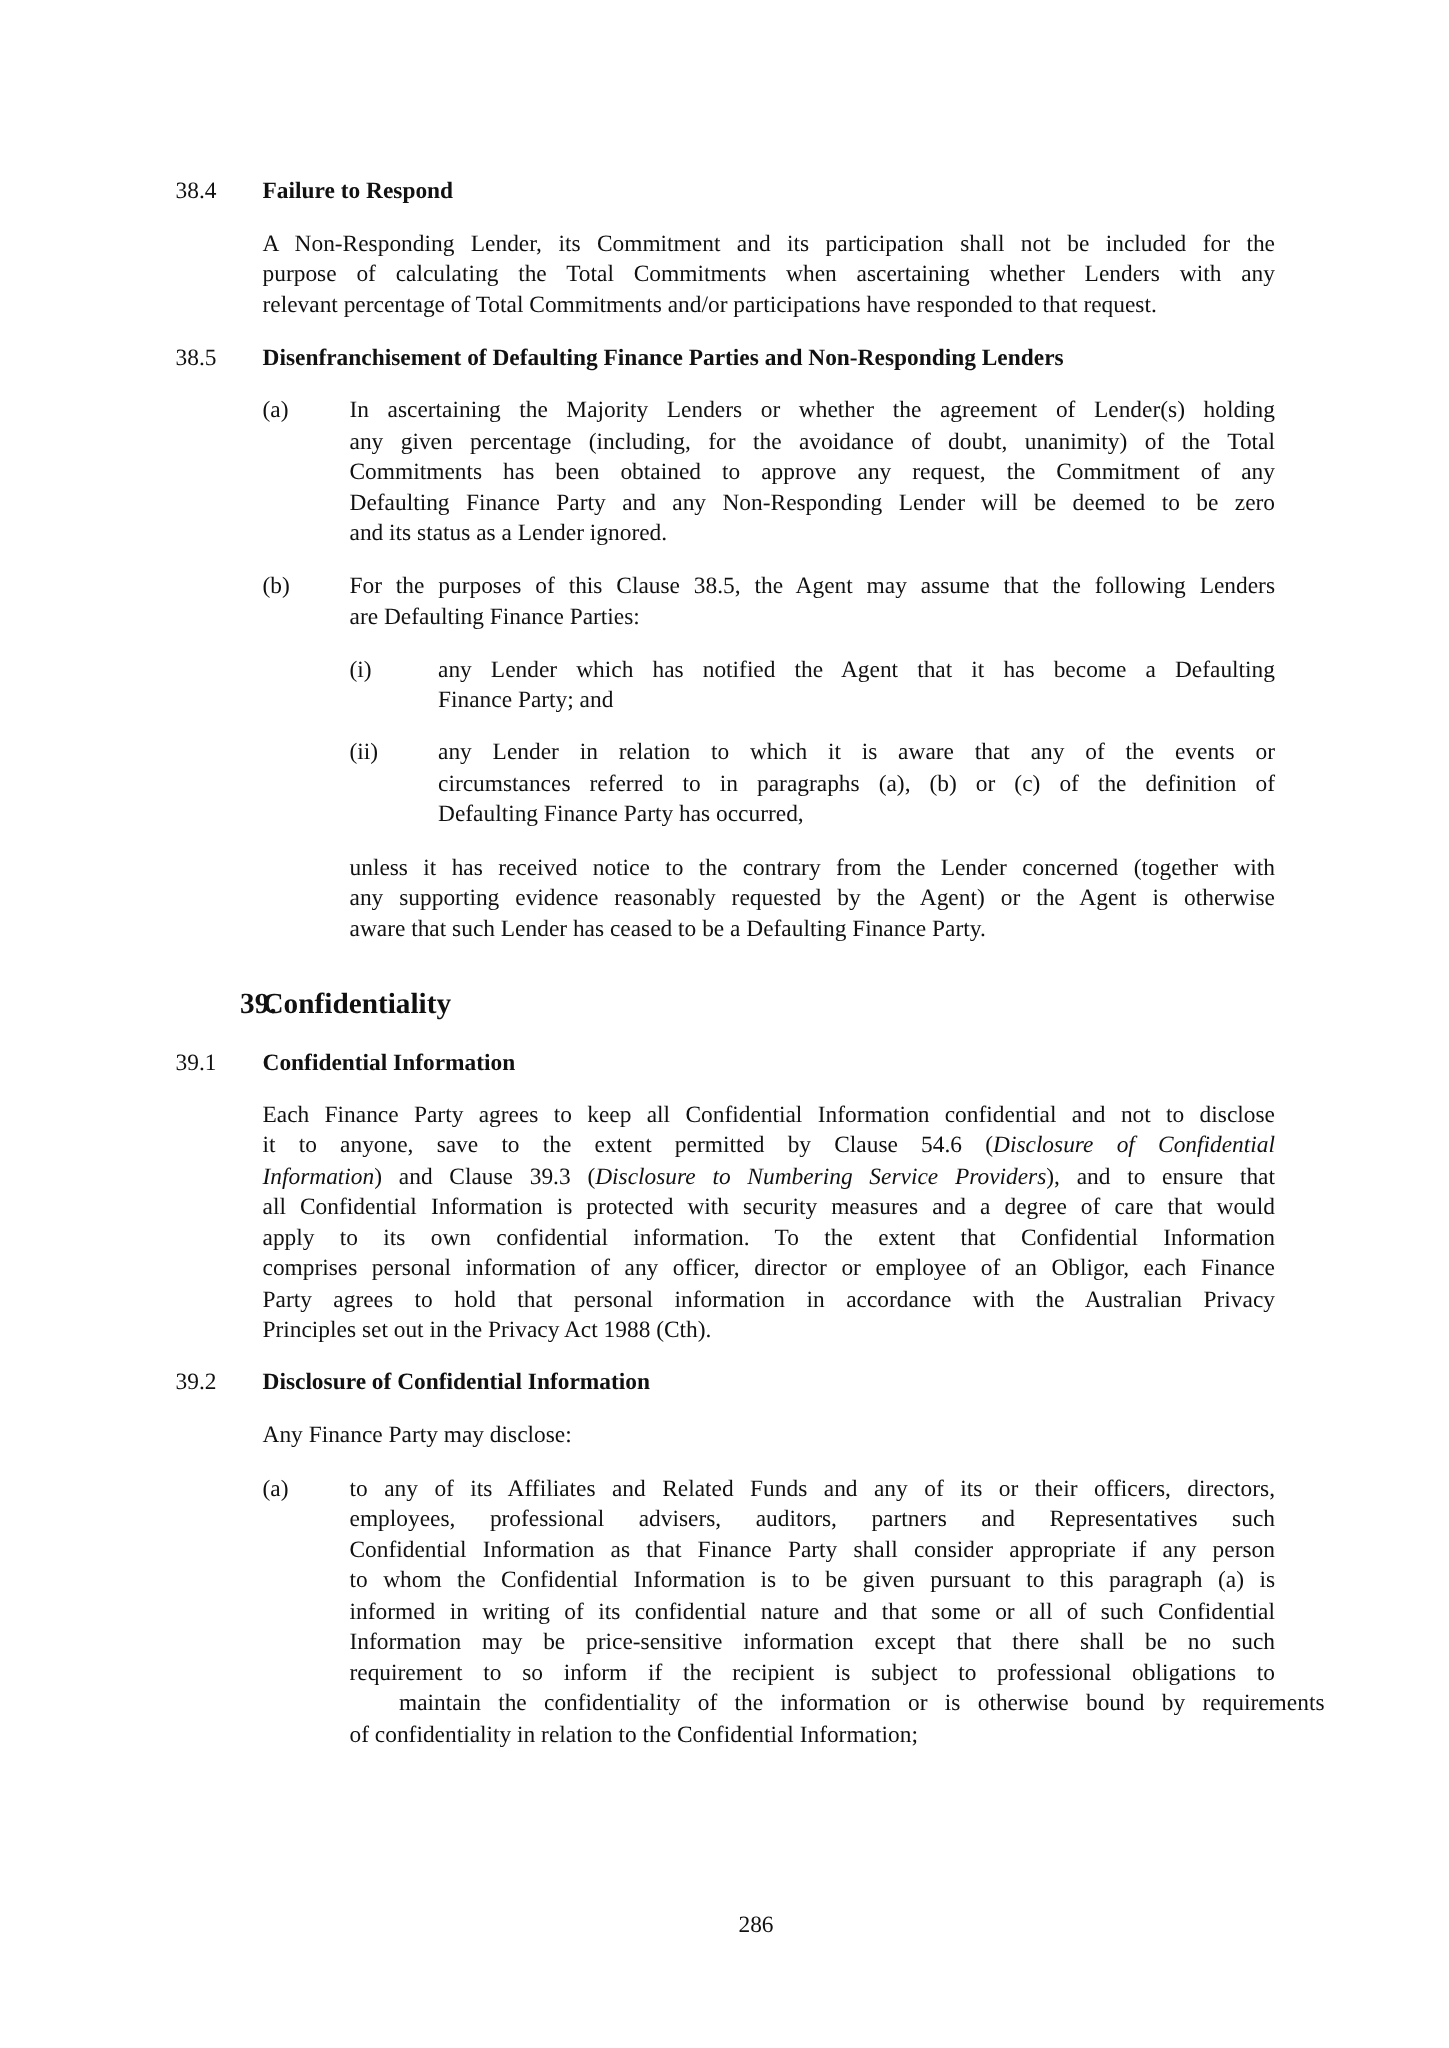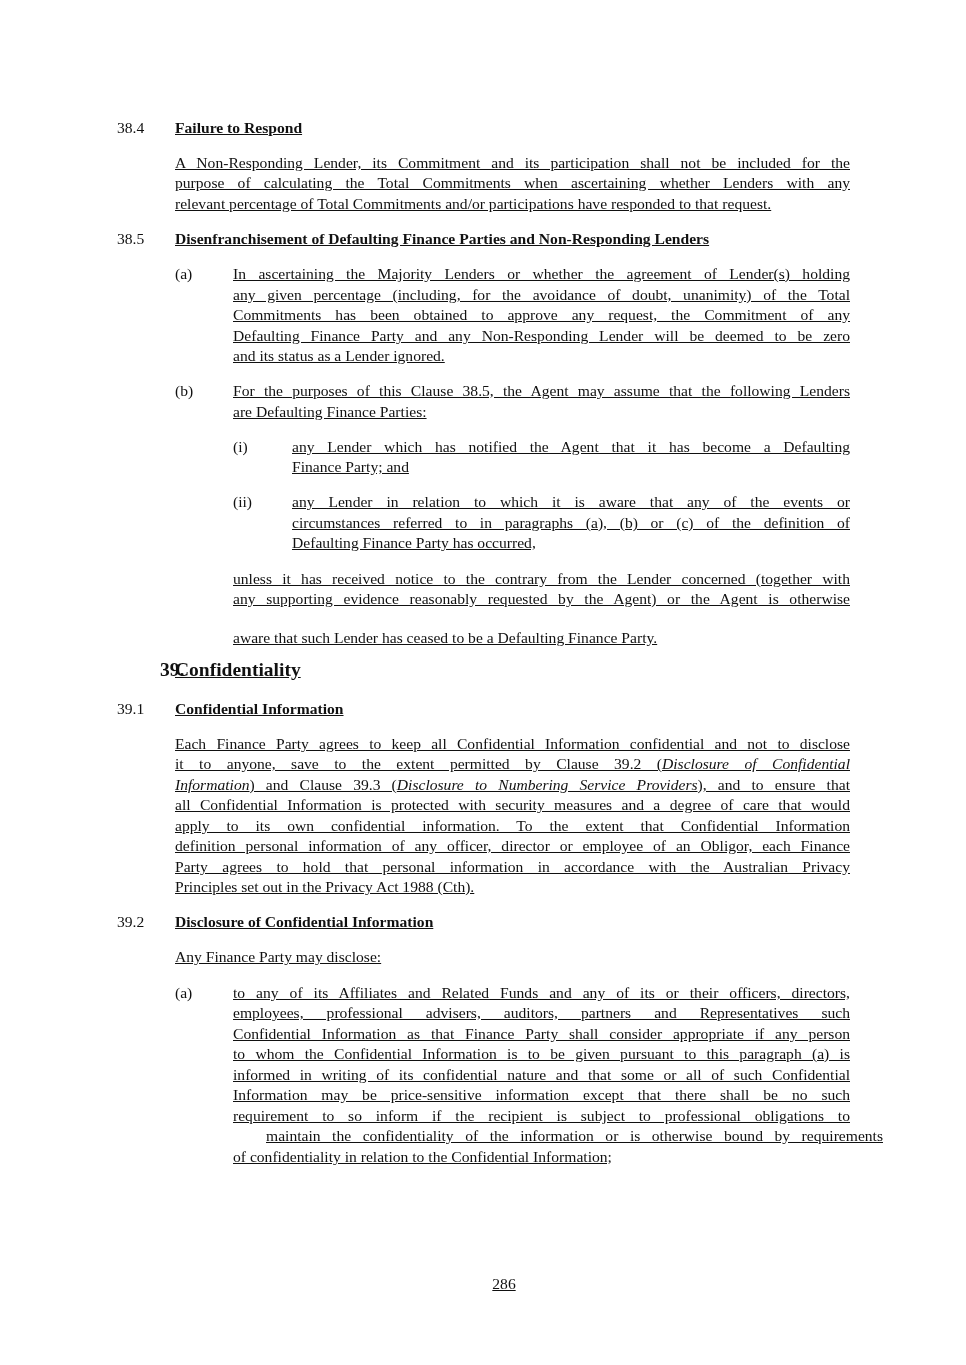--- a/index.html
+++ b/index.html
@@ -1,18 +1,18 @@
 <!DOCTYPE html>
 <html><head>
 <meta charset="utf-8">
 <style>
   html, body { margin: 0; padding: 0; background: #ffffff; }
   body { width: 966px; height: 1365px; position: relative; overflow: hidden;
     font-family: "Liberation Serif", "DejaVu Serif", serif; color: #111; font-size: 15.6px; }
-  .line { position: absolute; white-space: nowrap; line-height: 20px; text-decoration: underline; }
+  .line { position: absolute; white-space: nowrap; line-height: 20px; }
   .just { text-align: justify; text-align-last: justify; white-space: normal; }
   .bold { font-weight: bold; }
   .num { position: absolute; line-height: 20px; }
   .h1 { font-size: 19.5px; font-weight: bold; }
   i { font-style: italic; }
 </style>
 </head>
 <body>
 
 <div class="num" style="left:117px; top:118px;">38.4</div>
@@ -39,34 +39,34 @@
 <div class="line just" style="left:292px; top:437px; width:558px;">any Lender which has notified the Agent that it has become a Defaulting</div>
 <div class="line" style="left:292px; top:457px;">Finance Party; and</div>
 
 <div class="num" style="left:233px; top:492px;">(ii)</div>
 <div class="line just" style="left:292px; top:492px; width:558px;">any Lender in relation to which it is aware that any of the events or</div>
 <div class="line just" style="left:292px; top:513px; width:558px;">circumstances referred to in paragraphs (a), (b) or (c) of the definition of</div>
 <div class="line" style="left:292px; top:533px;">Defaulting Finance Party has occurred,</div>
 
 <div class="line just" style="left:233px; top:569px; width:617px;">unless it has received notice to the contrary from the Lender concerned (together with</div>
 <div class="line just" style="left:233px; top:589px; width:617px;">any supporting evidence reasonably requested by the Agent) or the Agent is otherwise</div>
-<div class="line" style="left:233px; top:628px;">aware that such Lender has ceased to be a Defaulting Finance Party.</div>
+<div class="line" style="left:233px; top:610px;">aware that such Lender has ceased to be a Defaulting Finance Party.</div>
 
 <div class="num h1" style="left:117px; top:660px;margin-left:43px;">39.</div>
 <div class="line h1" style="left:175px; top:660px;">Confidentiality</div>
 
 <div class="num" style="left:117px; top:699px;">39.1</div>
 <div class="line bold" style="left:175px; top:699px;">Confidential Information</div>
 
 <div class="line just" style="left:175px; top:734px; width:675px;">Each Finance Party agrees to keep all Confidential Information confidential and not to disclose</div>
-<div class="line just" style="left:175px; top:754px; width:675px;"><span>it to anyone, save to the extent permitted by Clause 39.2 (</span><i>Disclosure of Confidential</i></div>
+<div class="line just" style="left:175px; top:754px; width:675px;"><span>it to anyone, save to the extent permitted by Clause 54.6 (</span><i>Disclosure of Confidential</i></div>
 <div class="line just" style="left:175px; top:775px; width:675px;"><i>Information</i><span>) and Clause 39.3 (</span><i>Disclosure to Numbering Service Providers</i><span>), and to ensure that</span></div>
 <div class="line just" style="left:175px; top:795px; width:675px;">all Confidential Information is protected with security measures and a degree of care that would</div>
 <div class="line just" style="left:175px; top:816px; width:675px;">apply to its own confidential information.  To the extent that Confidential Information</div>
-<div class="line just" style="left:175px; top:836px; width:675px;">definition personal information of any officer, director or employee of an Obligor, each Finance</div>
+<div class="line just" style="left:175px; top:836px; width:675px;">comprises personal information of any officer, director or employee of an Obligor, each Finance</div>
 <div class="line just" style="left:175px; top:857px; width:675px;">Party agrees to hold that personal information in accordance with the Australian Privacy</div>
 <div class="line" style="left:175px; top:877px;">Principles set out in the Privacy Act 1988 (Cth).</div>
 
 <div class="num" style="left:117px; top:912px;">39.2</div>
 <div class="line bold" style="left:175px; top:912px;">Disclosure of Confidential Information</div>
 <div class="line" style="left:175px; top:947px;">Any Finance Party may disclose:</div>
 
 <div class="num" style="left:175px; top:983px;">(a)</div>
 <div class="line just" style="left:233px; top:983px; width:617px;">to any of its Affiliates and Related Funds and any of its or their officers, directors,</div>
 <div class="line just" style="left:233px; top:1003px; width:617px;">employees, professional advisers, auditors, partners and Representatives such</div>

